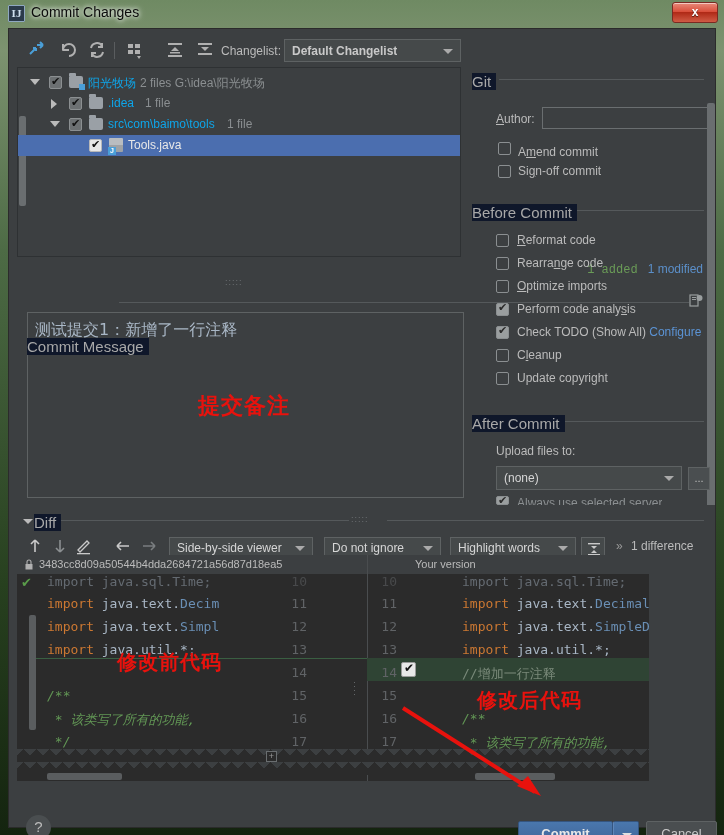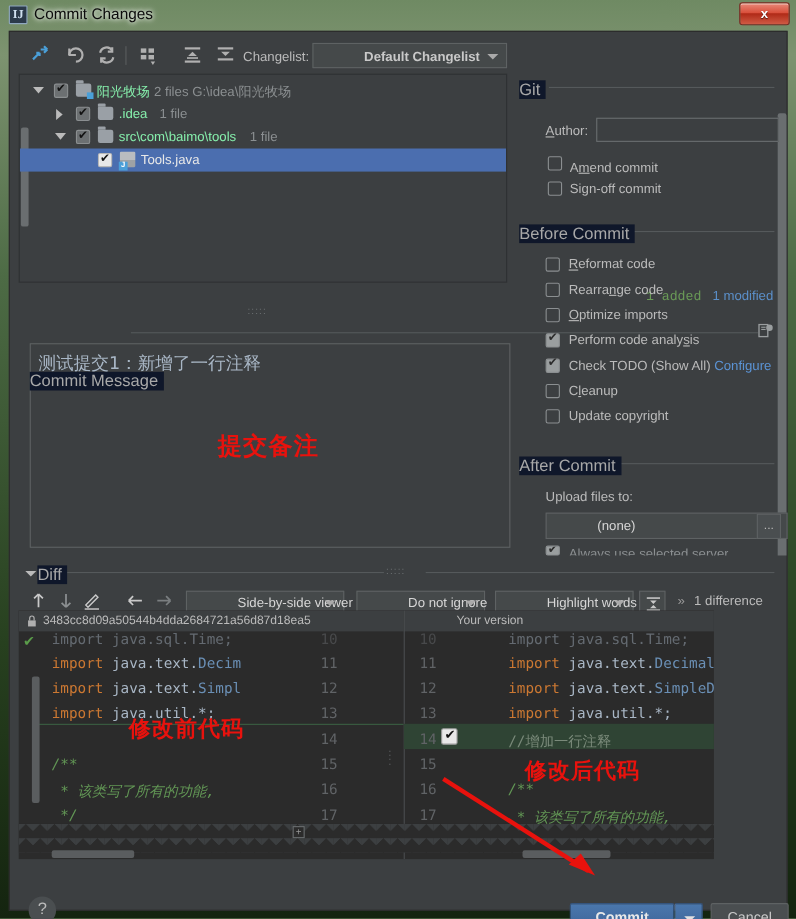--- a/index.html
+++ b/index.html
@@ -63,21 +63,21 @@
   }
 
   .combo {
     position: absolute;
     background: #45494a; border: 1px solid #5e6263;
     color: #d6d6d6; font-size: 12px;
     cursor: pointer;
   }
   .combo .cv {
     position: absolute; left: 7px; top: 50%; transform: translateY(-50%);
-    white-space: nowrap; overflow: hidden; margin-left: 39px;
+    white-space: nowrap; overflow: hidden;
   }
   .combo .arrow {
     position: absolute; right: 7px; top: 50%; margin-top: -2px;
     width: 0; height: 0;
     border-left: 5px solid transparent; border-right: 5px solid transparent;
     border-top: 5px solid #aaaaaa;
   }
 
   
   .tree-panel {
@@ -121,21 +121,21 @@
   .java-icon {
     position: absolute; top: 3px; width: 14px; height: 14px;
     background: linear-gradient(to bottom, #b9bdc0 0%, #b9bdc0 50%, #9ea2a5 50%, #9ea2a5 100%);
     border-radius: 1px;
   }
   .java-icon::after {
     content: "J"; position: absolute; left: -1px; bottom: -3px;
     width: 8px; height: 8px; background: #4a9fd8; color: #fff;
     font-size: 7px; font-weight: bold; line-height: 8px; text-align: center;
   }
-  .t-name { position: absolute; top: 3px; font-size: 12px; color: #86efac; }
+  .t-name { position: absolute; top: 3px; font-size: 12px; color: #0ea5e9; }
   .t-meta { position: absolute; top: 3px; font-size: 12px; color: #8b8f91; }
   .tree-row.selected .t-name,
   .tree-row.selected .t-meta { color: #e8e8e8; }
 
   .tree-vsb {
     position: absolute; left: 1px; top: 48px; width: 7px; height: 90px;
     background: #6a6e70; border-radius: 2px;
   }
 
   
@@ -489,21 +489,21 @@
     <div class="opt-cb" style="left:487px; top:320px;"></div>
     <div class="opt-lbl" style="left:508px; top:319px;">C<u>l</u>eanup</div>
 
     <div class="opt-cb" style="left:487px; top:343px;"></div>
     <div class="opt-lbl" style="left:508px; top:342px;">Update copyright</div>
 
     <div class="sect-title" style="left:463px; top:386px;"><span>After Commit</span></div>
     <div class="sect-line" style="left:528px; top:392px; width:167px;"></div>
 
     <div class="opt-lbl" style="left:487px; top:415px;"><span>Upload files to:</span></div>
-    <div class="combo" style="left:487px; top:437px; width:220px; height:24px;">
+    <div class="combo" style="left:487px; top:437px; width:186px; height:24px;">
       <span class="cv">(none)</span>
       <span class="arrow"></span>
     </div>
     <div class="ellipsis-btn">...</div>
 
     <div class="opt-cb on" style="left:487px; top:467px; height:9px; overflow:hidden;"></div>
     <div class="opt-lbl" style="left:508px; top:467px; height:9px; overflow:hidden; color:#8b8f91;">Always use selected server</div>
 
     <div class="diff-hdr-arrow"></div>
     <div class="sect-title" style="left:25px; top:485px;"><span>Diff</span></div>

